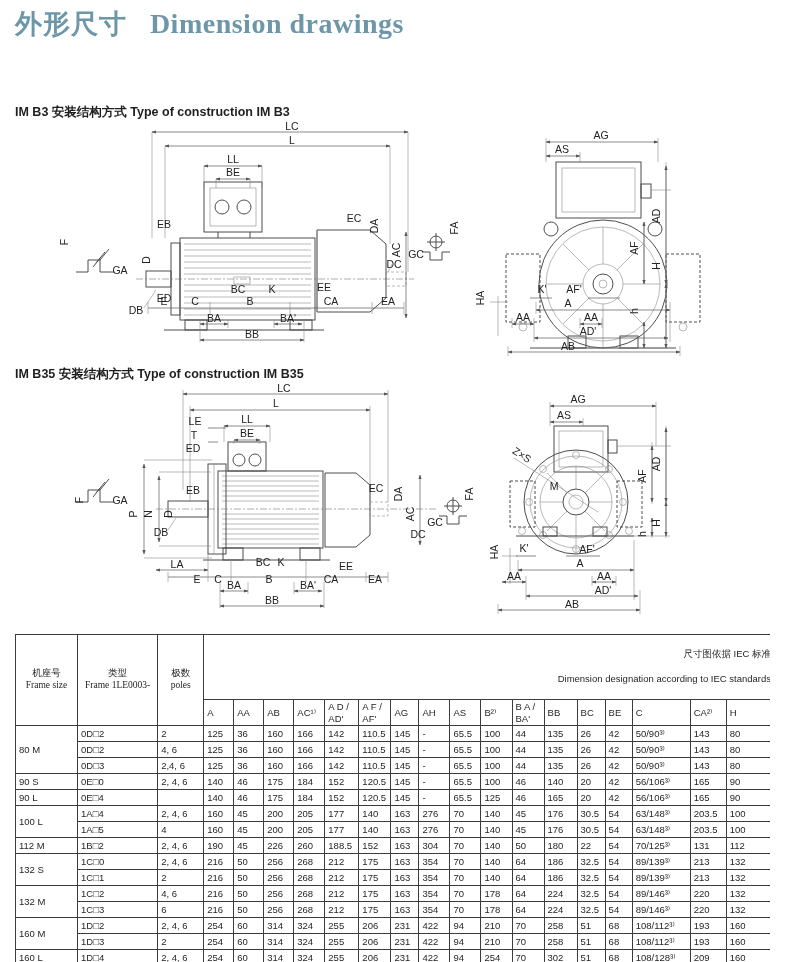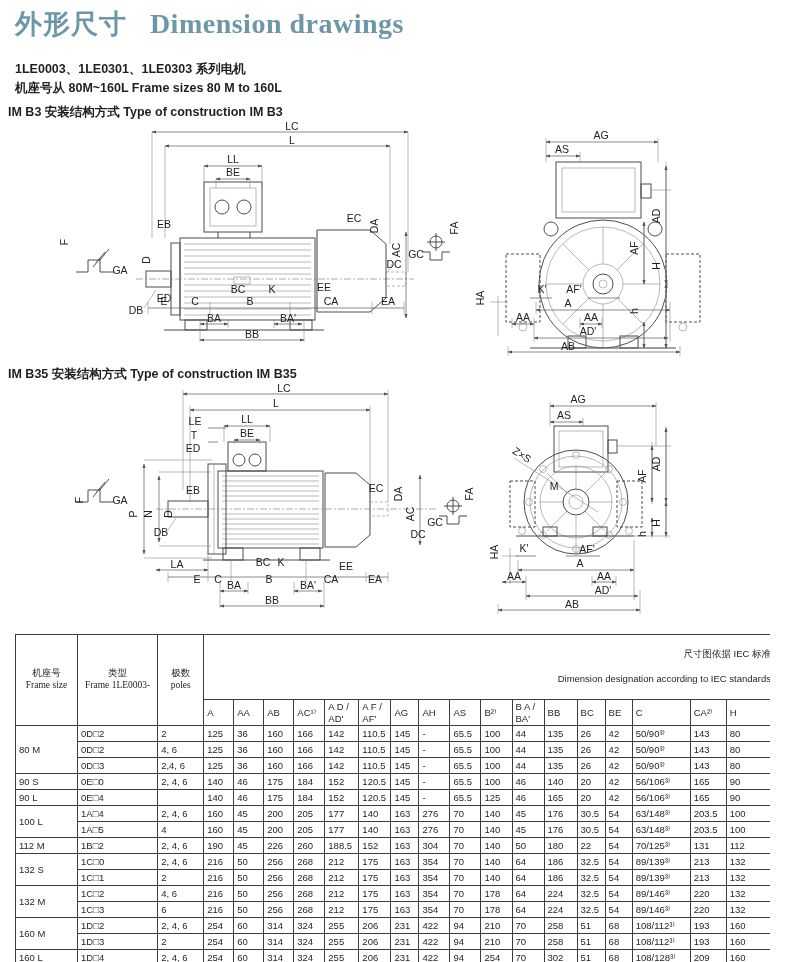--- a/index.html
+++ b/index.html
@@ -4,21 +4,21 @@
 <style>
   html,body{margin:0;padding:0;background:#fff;}
   .page{position:relative;width:770px;height:962px;background:#fff;overflow:hidden;
         font-family:"Liberation Sans","DejaVu Sans",sans-serif;color:#1f1f1f;}
   
   .title{position:absolute;top:4px;left:15px;margin:0;font-weight:bold;white-space:nowrap;}
   .title .t-zh{font-size:27px;color:#6e96a9;letter-spacing:1px;font-family:"DejaVu Sans",sans-serif;}
   .title .t-en{font-size:28px;color:#6e96a9;font-family:"Liberation Serif","DejaVu Serif",serif;
                font-weight:600;margin-left:14px;letter-spacing:.5px;}
   .subtitle{position:absolute;top:60px;left:15px;font-size:12.5px;font-weight:bold;line-height:1.5;}
-  .sec-head{position:absolute;left:8px;font-size:12.5px;font-weight:bold;}
+  .sec-head{position:absolute;left:15px;font-size:12.5px;font-weight:bold;}
   #sec-b3{top:104px;}
   #sec-b35{top:366px;}
   .draw-zone{position:absolute;left:0;width:790px;}
   #zone-b3{top:122px;height:244px;}
   #zone-b35{top:384px;height:250px;}
   .draw-zone svg{position:absolute;top:0;}
   
   svg .ln{fill:none;stroke:#4d4d4d;stroke-width:1;}
   svg .lt{fill:none;stroke:#8a8a8a;stroke-width:.6;}
   svg .dim{fill:none;stroke:#5a5a5a;stroke-width:.7;}
@@ -39,24 +39,20 @@
 </head>
 <body>
 
 <div class="page">
 
   <h1 class="title">
     <span class="t-zh">外形尺寸</span>
     <span class="t-en">Dimension drawings</span>
   </h1>
 
-  <div class="subtitle">
-    <div>1LE0003、1LE0301、1LE0303 系列电机</div>
-    <div>机座号从 80M~160L  Frame sizes 80 M to 160L</div>
-  </div>
 
   <div class="sec-head" id="sec-b3">IM B3 安装结构方式 Type of construction IM B3</div>
 
   <svg width="0" height="0" style="position:absolute">
     <defs>
       <marker id="arw" viewBox="0 0 10 10" refX="9" refY="5" markerWidth="7" markerHeight="7" orient="auto-start-reverse">
         <path d="M0 1.5 L10 5 L0 8.5 z" fill="#555"></path>
       </marker>
     </defs>
   </svg>

